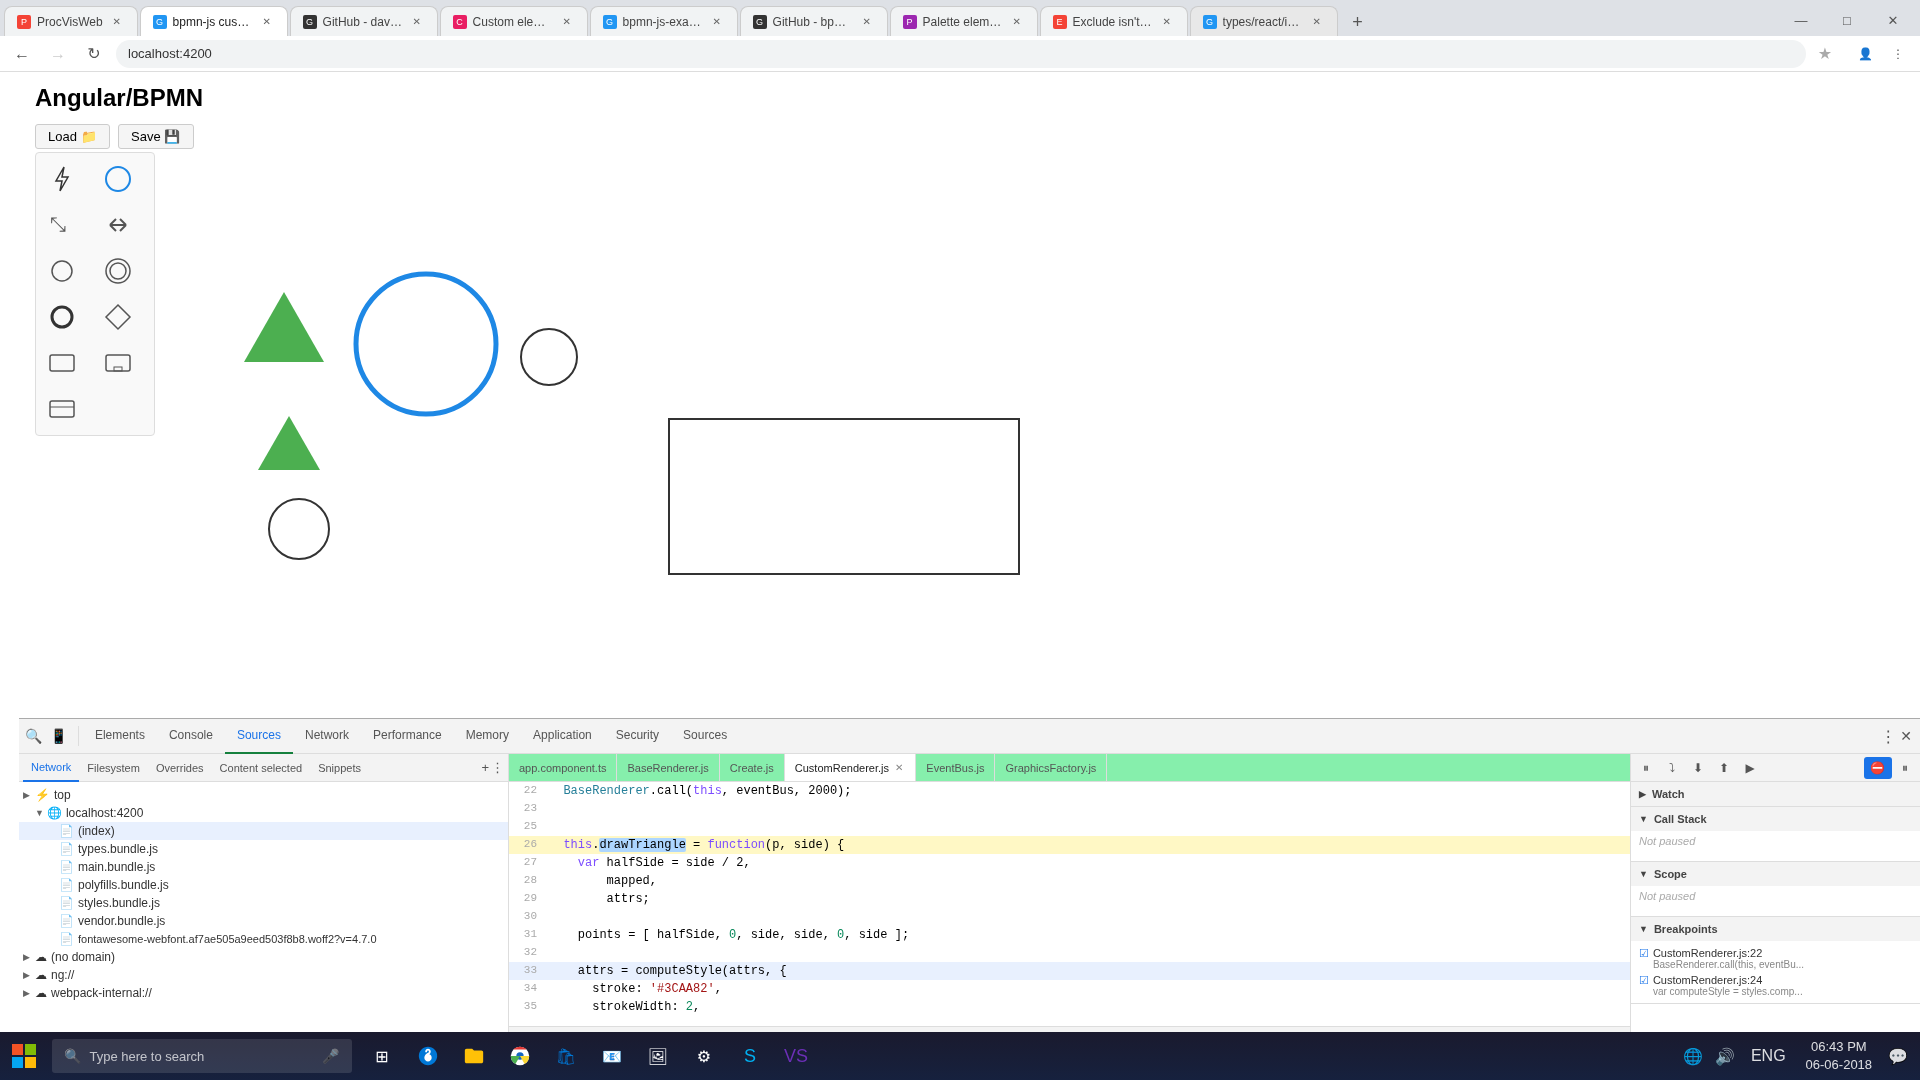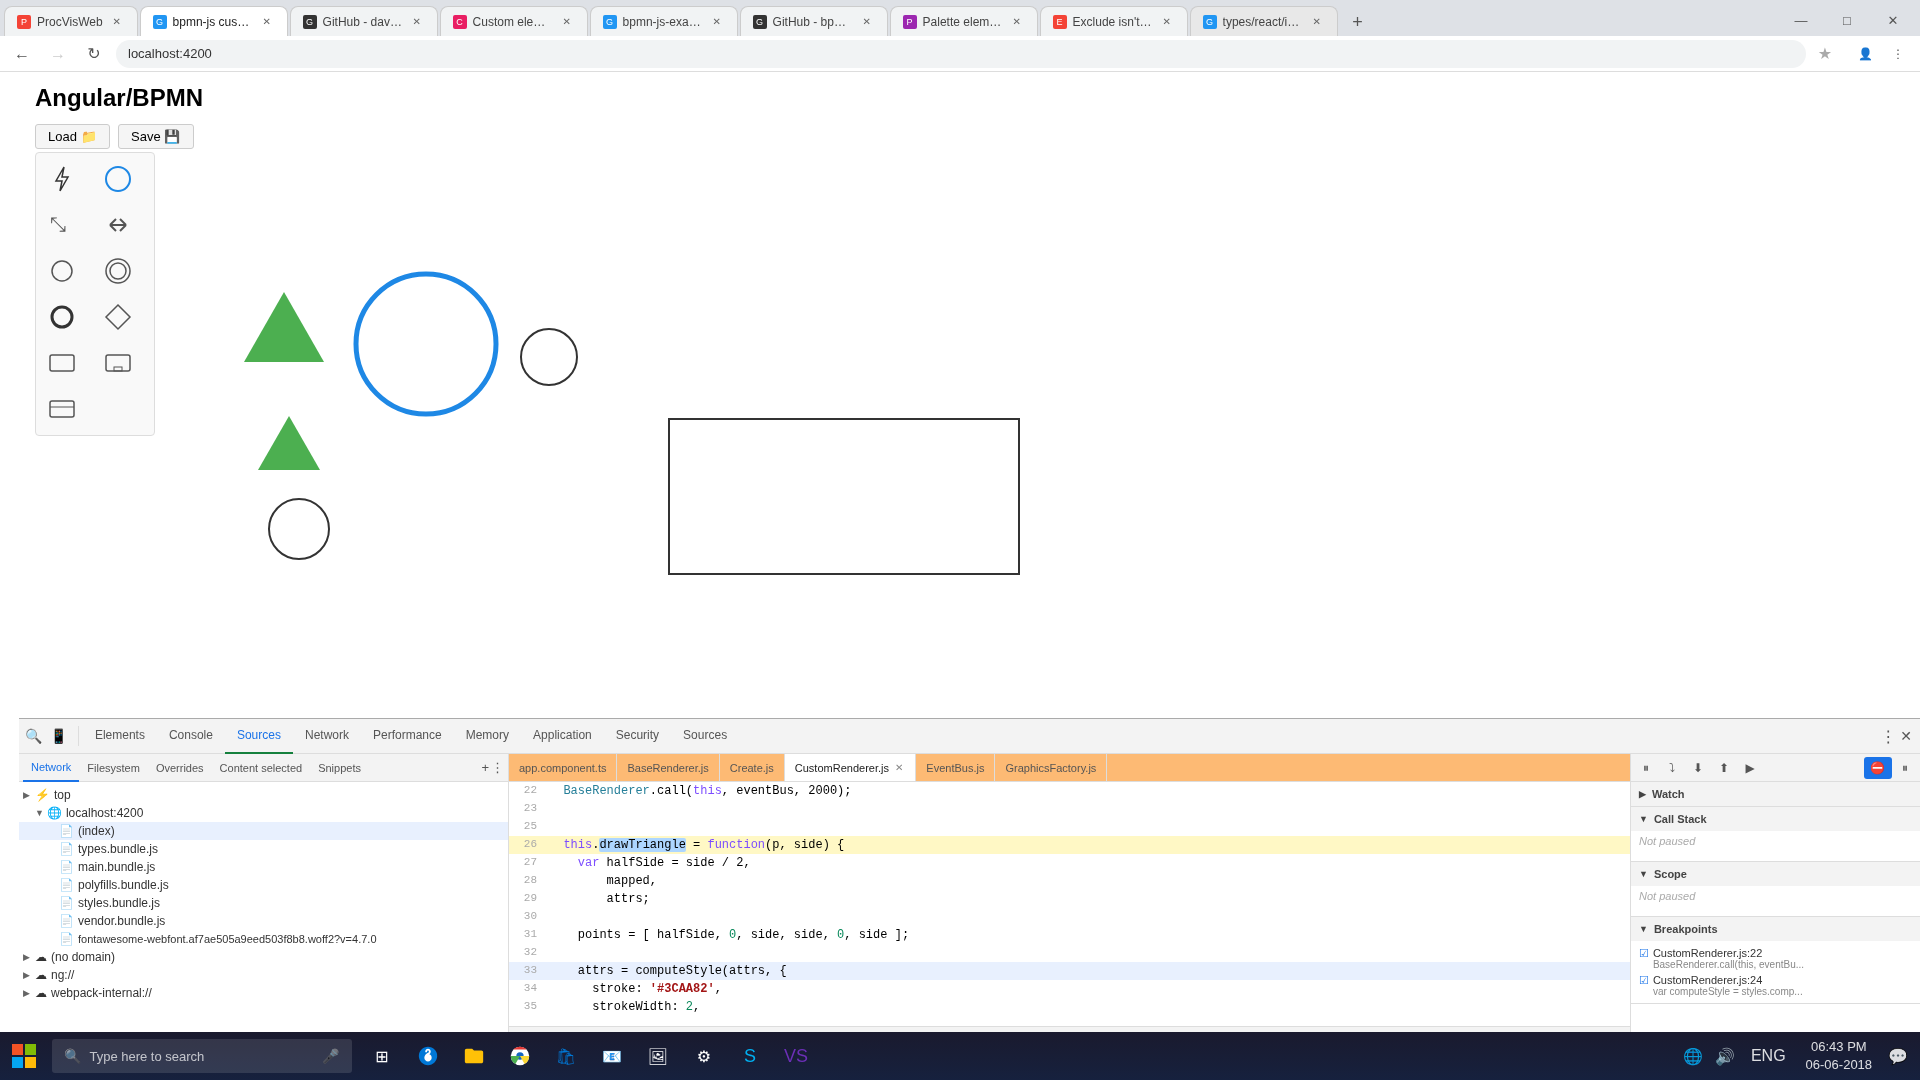--- a/index.html
+++ b/index.html
@@ -40,21 +40,21 @@
     .sources-subtab.active { color: #1a73e8; border-bottom: 2px solid #1a73e8; }
     .sources-subtab-actions { margin-left: auto; display: flex; gap: 2px; }
     .file-tree { flex: 1; overflow: auto; font-size: 12px; color: #333; padding: 4px 0; }
     .tree-item { display: flex; align-items: center; padding: 2px 4px; cursor: pointer; white-space: nowrap; }
     .tree-item.selected { background: #e8f0fe; }
     .tree-indent { display: inline-block; }
     .tree-arrow { display: inline-block; width: 12px; font-size: 9px; color: #666; }
 
     
     .code-editor { flex: 1; display: flex; flex-direction: column; overflow: hidden; }
-    .editor-tabs { display: flex; align-items: center; height: 28px; border-bottom: 1px solid #ddd; background: #fdba74; overflow: hidden; }
+    .editor-tabs { display: flex; align-items: center; height: 28px; border-bottom: 1px solid #ddd; background: #86efac; overflow: hidden; }
     .editor-tab { display: flex; align-items: center; gap: 4px; padding: 0 10px; height: 28px; font-size: 11px; color: #555; cursor: pointer; border-right: 1px solid #ddd; white-space: nowrap; }
     .editor-tab.active { background: #fff; color: #222; }
     .editor-tab-close { font-size: 10px; color: #888; padding: 1px 2px; border-radius: 2px; }
     .code-area { flex: 1; overflow: auto; font-family: 'Consolas', 'Courier New', monospace; font-size: 12px; line-height: 1.5; background: #fff; }
     .code-line { display: flex; min-height: 18px; }
     .line-num { width: 36px; color: #aaa; text-align: right; padding-right: 8px; flex-shrink: 0; user-select: none; font-size: 11px; }
     .line-content { flex: 1; padding-left: 4px; white-space: pre; }
     .code-line.highlighted { background: #fff8c5; }
     .code-line.selected-line { background: #e8f0fe; }
     .editor-status { height: 22px; background: #f3f3f3; border-top: 1px solid #ddd; display: flex; align-items: center; padding: 0 8px; font-size: 11px; color: #555; gap: 8px; }
@@ -78,21 +78,21 @@
     .search-box { display: flex; align-items: center; background: rgba(255,255,255,0.12); border-radius: 3px; height: 34px; padding: 0 12px; margin: 0 4px; gap: 8px; min-width: 300px; cursor: pointer; }
     .search-text { color: rgba(255,255,255,0.7); font-size: 13px; }
     .taskbar-icons { display: flex; align-items: center; margin-left: 4px; gap: 2px; }
     .taskbar-icon { width: 44px; height: 48px; display: flex; align-items: center; justify-content: center; cursor: pointer; color: white; font-size: 20px; }
     .taskbar-right { margin-left: auto; display: flex; align-items: center; gap: 4px; padding-right: 8px; }
     .taskbar-sys { display: flex; align-items: center; gap: 6px; color: rgba(255,255,255,0.85); font-size: 16px; padding: 4px 8px; cursor: pointer; }
     .taskbar-time { color: rgba(255,255,255,0.85); font-size: 13px; text-align: center; line-height: 1.4; padding: 0 8px; cursor: pointer; }
 
     
     .kw { color: #7c4dff; }
-    .str { color: #a31515; font-weight: bold; }
+    .str { color: #a31515; }
     .num { color: #09885a; }
     .hl-selected { background: #add6ff; border-radius: 2px; }
     .obj { color: #267f99; }
 
     
     ::-webkit-scrollbar { width: 6px; height: 6px; }
     ::-webkit-scrollbar-track { background: #f1f1f1; }
     ::-webkit-scrollbar-thumb { background: #ccc; border-radius: 3px; }
   </style>
 </head>

